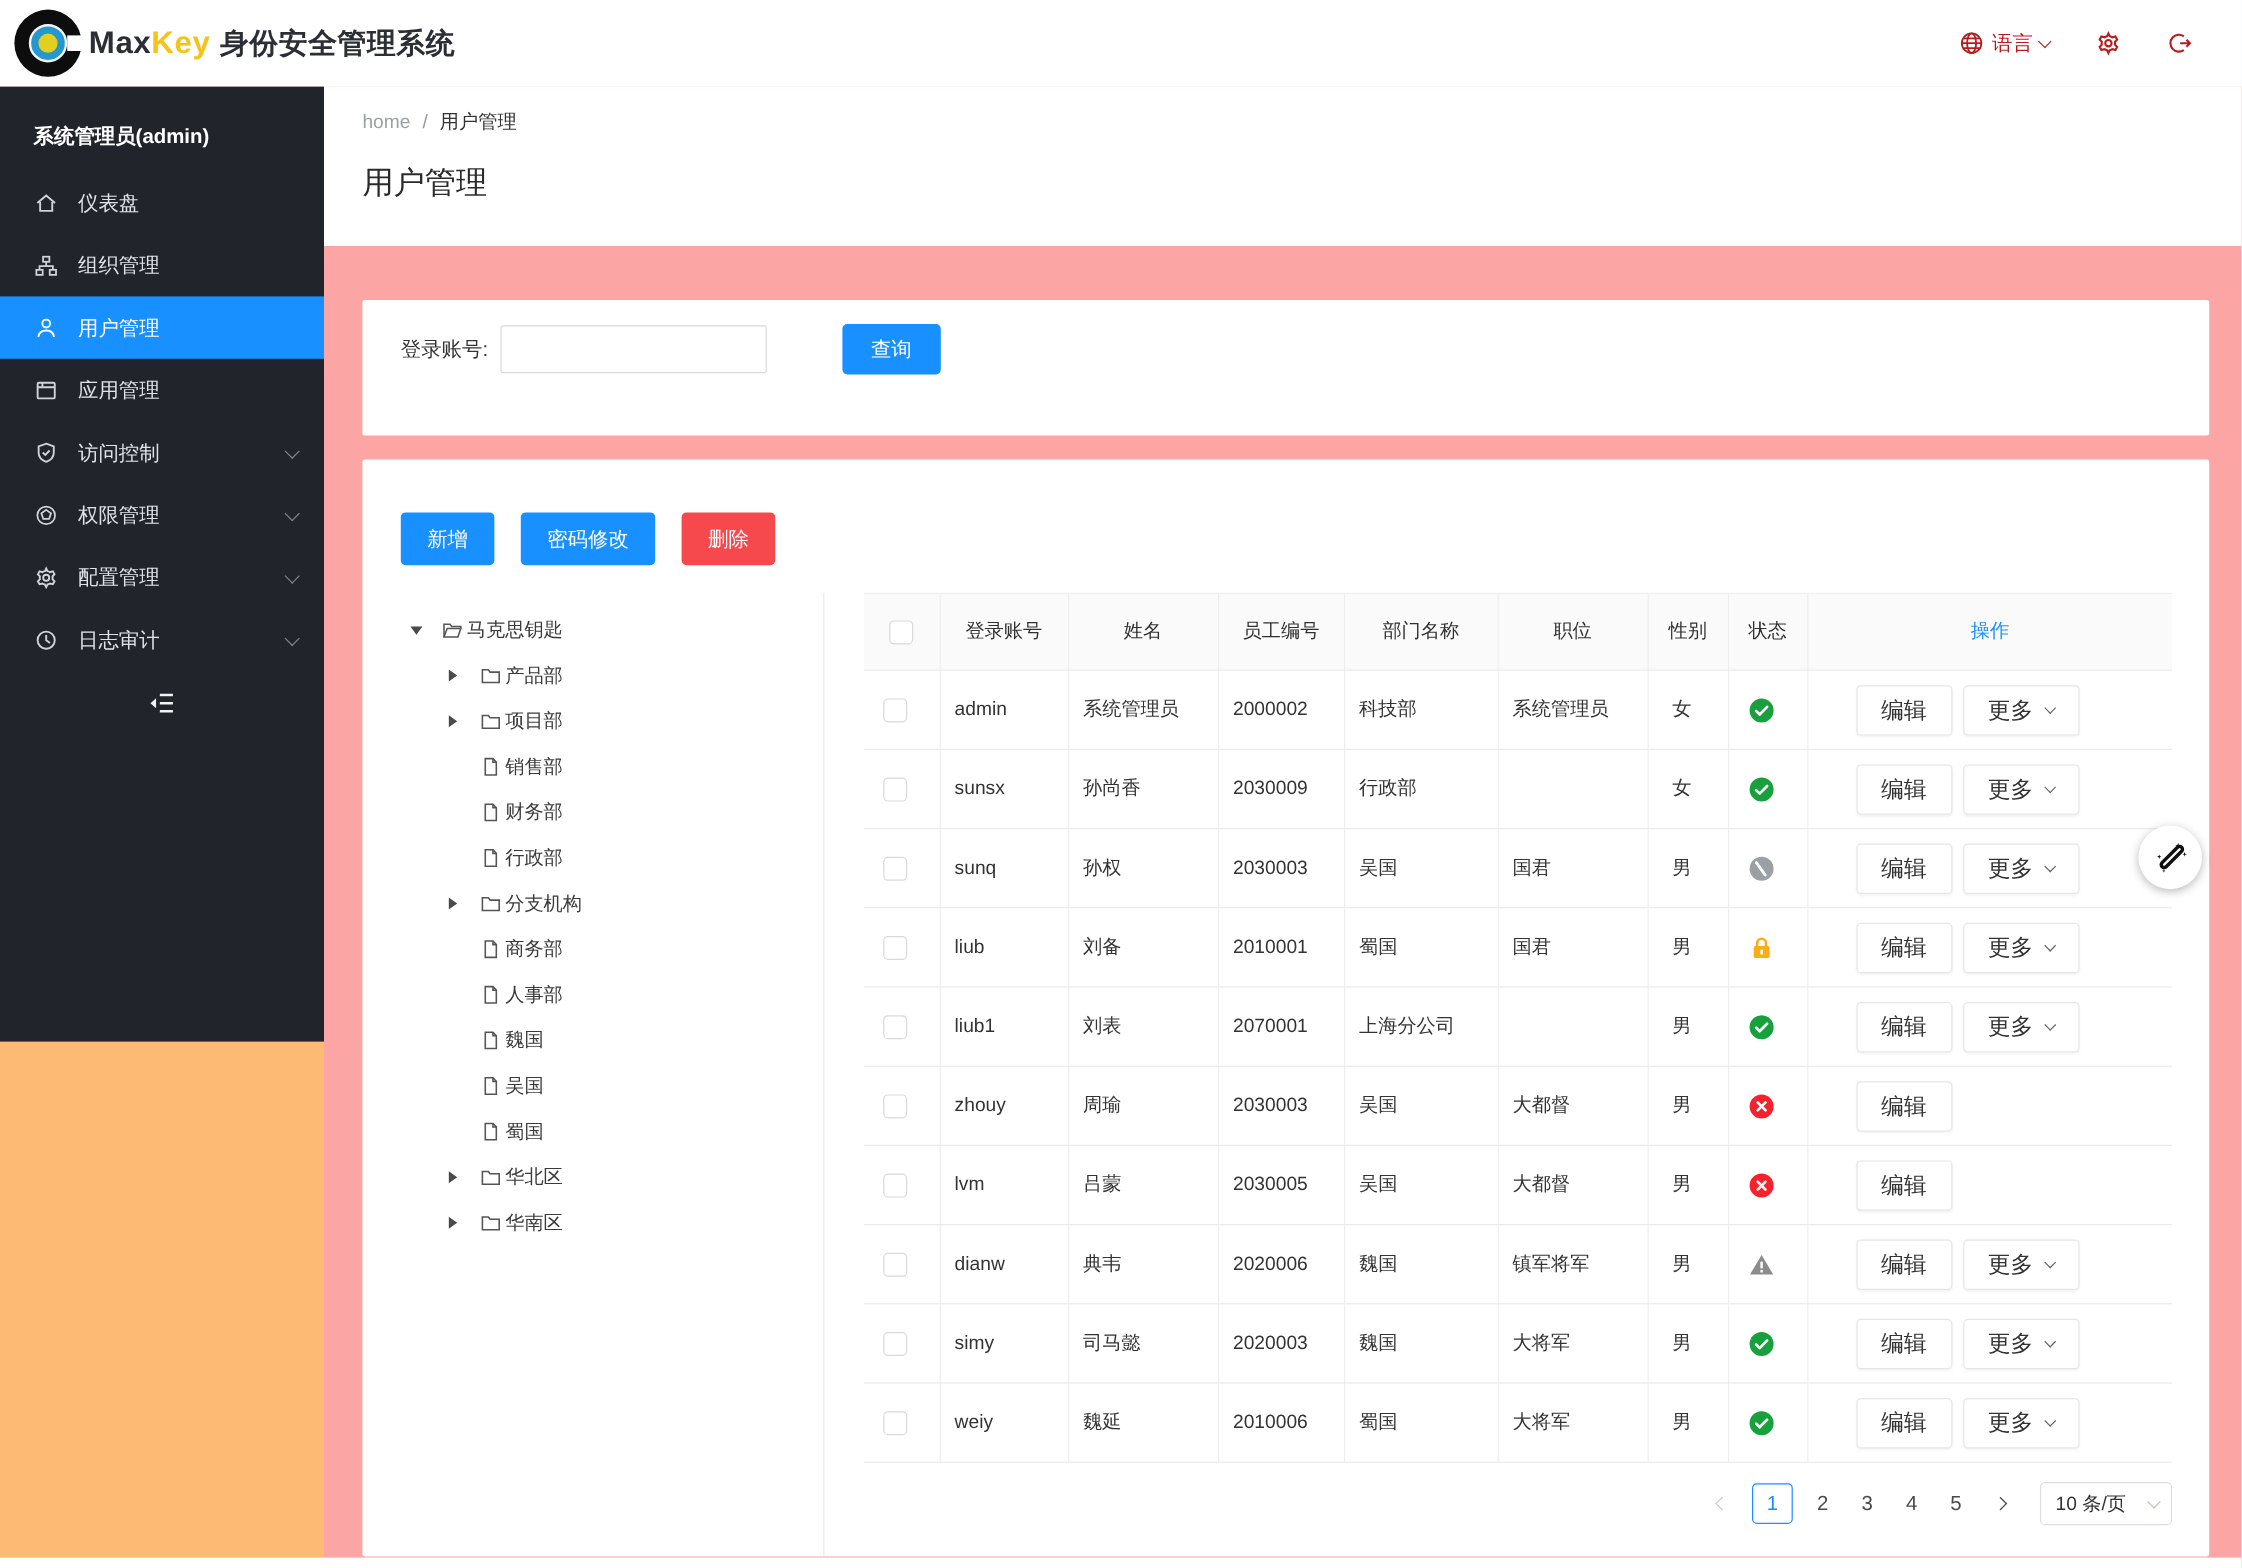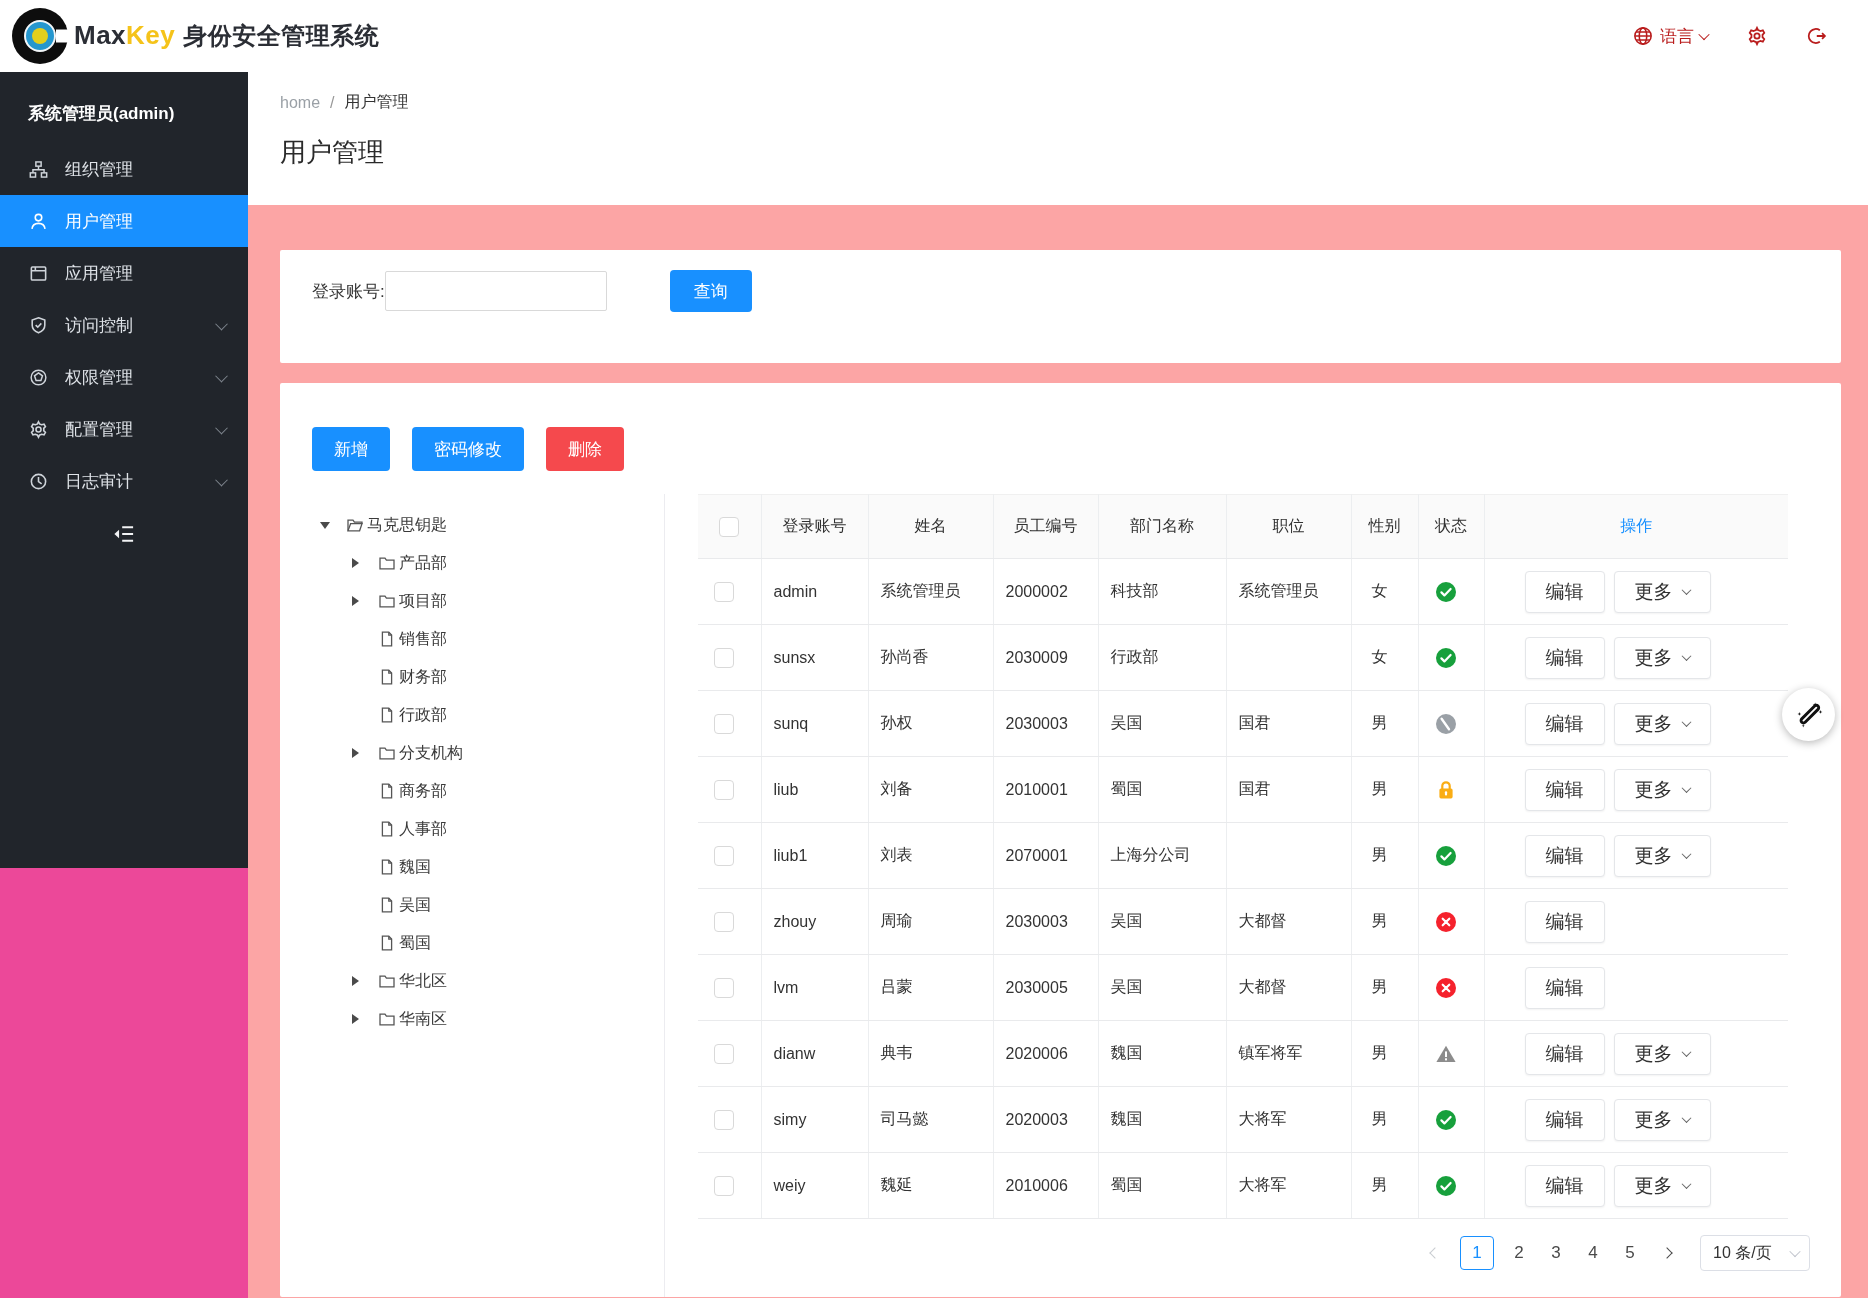--- a/index.html
+++ b/index.html
@@ -18,21 +18,21 @@
   .brand-text .sys { margin-left:8px; font-size:24px; }
   .header-actions { display:flex; align-items:center; gap:38px; padding-right:40px; color:#3c4046; }
   .h-btn { display:flex; align-items:center; gap:6px; cursor:pointer; font-size:17px; color:#b91c1c; }
   .h-btn svg { width:22px; height:22px; }
   .chev { display:inline-block; width:8px; height:8px; border-right:1.5px solid currentColor; border-bottom:1.5px solid currentColor; transform:rotate(45deg) translate(-1px,-1px); }
   .chev.left  { transform:rotate(135deg); }
   .chev.right { transform:rotate(-45deg); }
 
   
   .shell { display:flex; height:1235px; }
-  .sidebar { width:248px; background:#ec4899; flex:0 0 auto; }
+  .sidebar { width:270px; background:#fdba74; flex:0 0 auto; }
   .side-dark { background:#21252b; height:796px; padding-top:22px; }
   .side-user { color:#fff; font-weight:bold; font-size:17px; padding:8px 16px 18px 28px; }
   .side-item { height:52px; display:flex; align-items:center; padding:0 22px 0 28px; color:#dfe3e8; font-size:17px; cursor:pointer; }
   .side-item svg { width:21px; height:21px; margin-right:16px; color:#cfd4da; }
   .side-item.active { background:#1890ff; color:#fff; }
   .side-item.active svg { color:#fff; }
   .side-item .grow { flex:1; }
   .side-item .chev { color:#7e858d; width:9px; height:9px; }
   .side-collapse { margin-top:14px; display:flex; justify-content:center; }
   .side-collapse svg { width:26px; height:26px; color:#f2f3f5; cursor:pointer; }
@@ -41,21 +41,21 @@
   .main { flex:1; background:#fca5a5; }
   .crumb-panel { background:#fff; height:133px; padding:20px 0 0 32px; }
   .crumbs { font-size:16px; color:#999; display:flex; gap:10px; align-items:center; }
   .crumbs .cur { color:#333; }
   .crumbs .home { cursor:pointer; color:#9aa0a6; }
   .page-title { margin-top:22px; font-size:26px; color:#2a2a2a; }
 
   .card { background:#fff; margin:0 27px 0 32px; border-radius:2px; }
   .search-card { margin-top:45px; height:113px; padding:20px 0 0 32px; display:flex; align-items:flex-start; }
   .search-row { display:flex; align-items:center; }
-  .search-label { font-size:17px; color:#333; margin-right:0; }
+  .search-label { font-size:17px; color:#333; margin-right:10px; }
   .search-input { width:222px; height:40px; border:1px solid #d9d9d9; border-radius:2px; font-size:16px; padding:0 10px; outline:none; }
   .btn { border:none; border-radius:4px; color:#fff; font-size:17px; cursor:pointer; font-family:inherit; }
   .btn.blue { background:#1890ff; }
   .btn.red  { background:#f5494d; }
   .search-btn { width:82px; height:42px; margin-left:63px; }
 
   .table-card { margin-top:20px; height:914px; display:flex; flex-direction:column; }
   .toolbar { margin:44px 0 0 32px; display:flex; gap:22px; }
   .toolbar .btn { height:44px; padding:0 22px; }
   .card-body { display:flex; margin-top:23px; flex:1; min-height:0; }
@@ -145,20 +145,30 @@
   </div>
 </div>
 
 <div class="shell">
   <aside class="sidebar">
     <div class="side-dark">
       <div class="side-user">系统管理员(admin)</div>
       <div>
           <div class="side-item">
             <span style="display:inline-flex">
+              <svg viewBox="0 0 20 20" fill="none" stroke="currentColor" stroke-width="1.5">
+                <path d="M3 9.7 10 3.8l7 5.9"></path>
+                <path d="M5.2 8.9v7h9.6v-7"></path>
+              </svg>
+            </span>
+            <span>仪表盘</span>
+            <span class="grow"></span>
+          </div>
+          <div class="side-item">
+            <span style="display:inline-flex">
               <svg viewBox="0 0 20 20" fill="none" stroke="currentColor" stroke-width="1.4">
                 <rect x="7.5" y="2.8" width="5" height="4"></rect>
                 <rect x="2.2" y="13.2" width="5" height="4"></rect>
                 <rect x="12.8" y="13.2" width="5" height="4"></rect>
                 <path d="M10 6.8v3.4M4.7 13.2v-3h10.6v3"></path>
               </svg>
             </span>
             <span>组织管理</span>
             <span class="grow"></span>
           </div>

